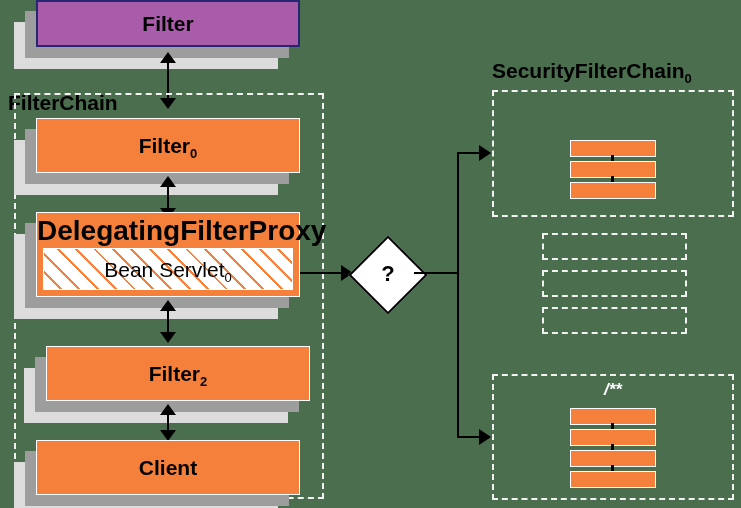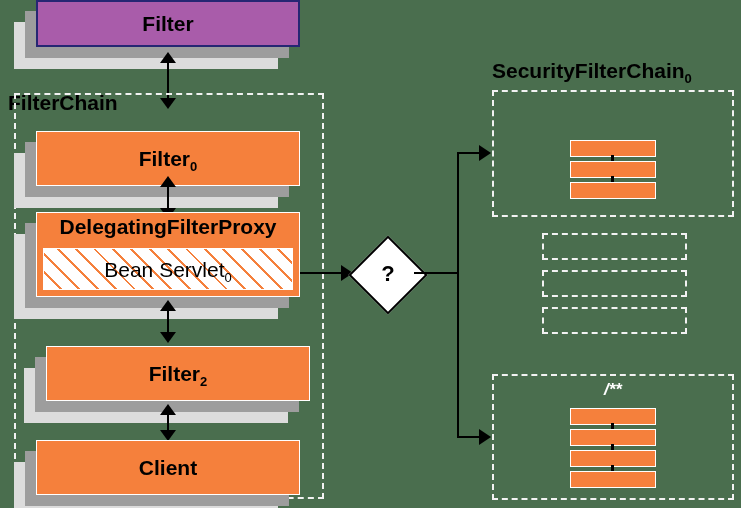--- a/index.html
+++ b/index.html
@@ -64,21 +64,21 @@
     position: absolute;
     left: 0; top: 0; width: 100%; height: 100%;
     box-sizing: border-box;
     background: #f5803c;
     border: 1px solid #ffffff;
   }
   .dfp-title {
     position: absolute;
     left: 0; top: 2px; width: 100%;
     text-align: center;
-    font-size: 21px;
+    font-size: 28px;
     font-weight: bold;
     color: #000;
   }
   .bean-inner {
     position: absolute;
     left: 6px; right: 6px;
     bottom: 6px;
     height: 42px;
     box-sizing: border-box;
     border: 1px solid #ffffff;
@@ -168,21 +168,21 @@
     </div>
   </div>
 
   <div class="arrow-up" style="left:160px; top:52px;"></div>
   <div class="vline" style="left:167px; top:60px; height:40px;"></div>
   <div class="arrow-down" style="left:160px; top:98px;"></div>
 
   <div class="container-title" style="left:8px; top:92px;">FilterChain</div>
   <div class="dashed-box" style="left:14px; top:93px; width:310px; height:406px;"></div>
 
-  <div class="boxwrap" style="left:36px; top:131px; width:264px; height:55px;">
+  <div class="boxwrap" style="left:36px; top:118px; width:264px; height:55px;">
     <div class="shadow-far"></div>
     <div class="shadow-near"></div>
     <div class="box-face orange">
       <span class="lbl"><span>Filter</span><sub>0</sub></span>
     </div>
   </div>
 
   <div class="arrow-up" style="left:160px; top:176px;"></div>
   <div class="vline" style="left:167px; top:184px; height:26px;"></div>
   <div class="arrow-down" style="left:160px; top:208px;"></div>

